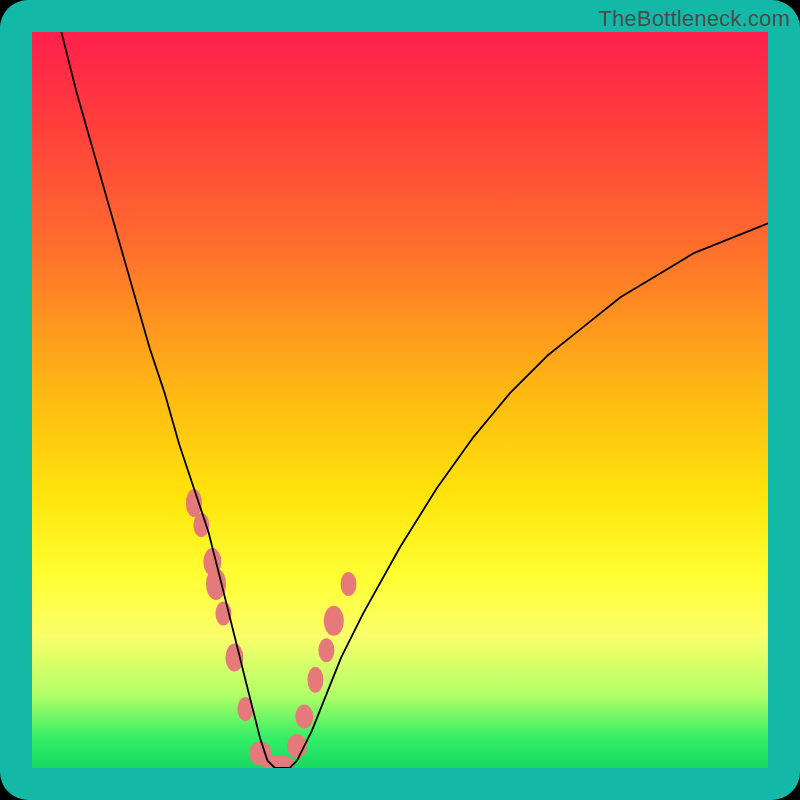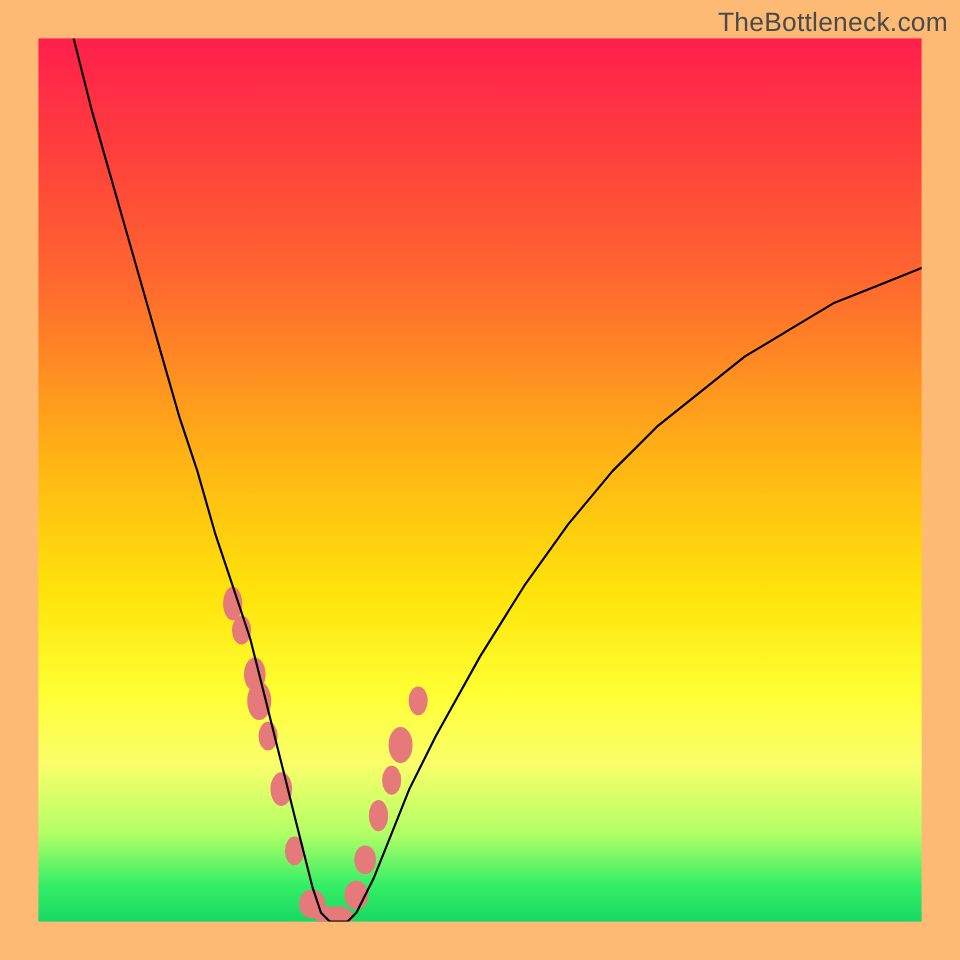--- a/index.html
+++ b/index.html
@@ -7,21 +7,22 @@
     padding: 0;
     width: 800px;
     height: 800px;
     overflow: hidden;
     background: #000;
     font-family: Arial, Helvetica, sans-serif;
   }
   .frame {
     position: absolute;
     inset: 0;
-    background: #fdba74;
+    background: #14b8a6;
+    border-radius: 28px;
   }
   .plot-area {
     position: absolute;
     left: 32px;
     top: 32px;
     width: 736px;
     height: 736px;
     background: linear-gradient(
       to bottom,
       #ff1f4c 0%,

